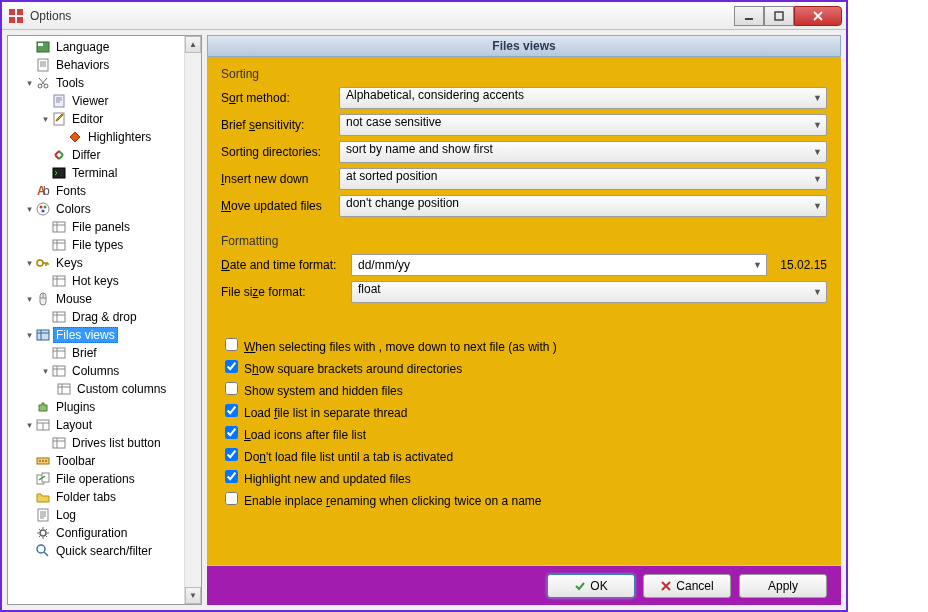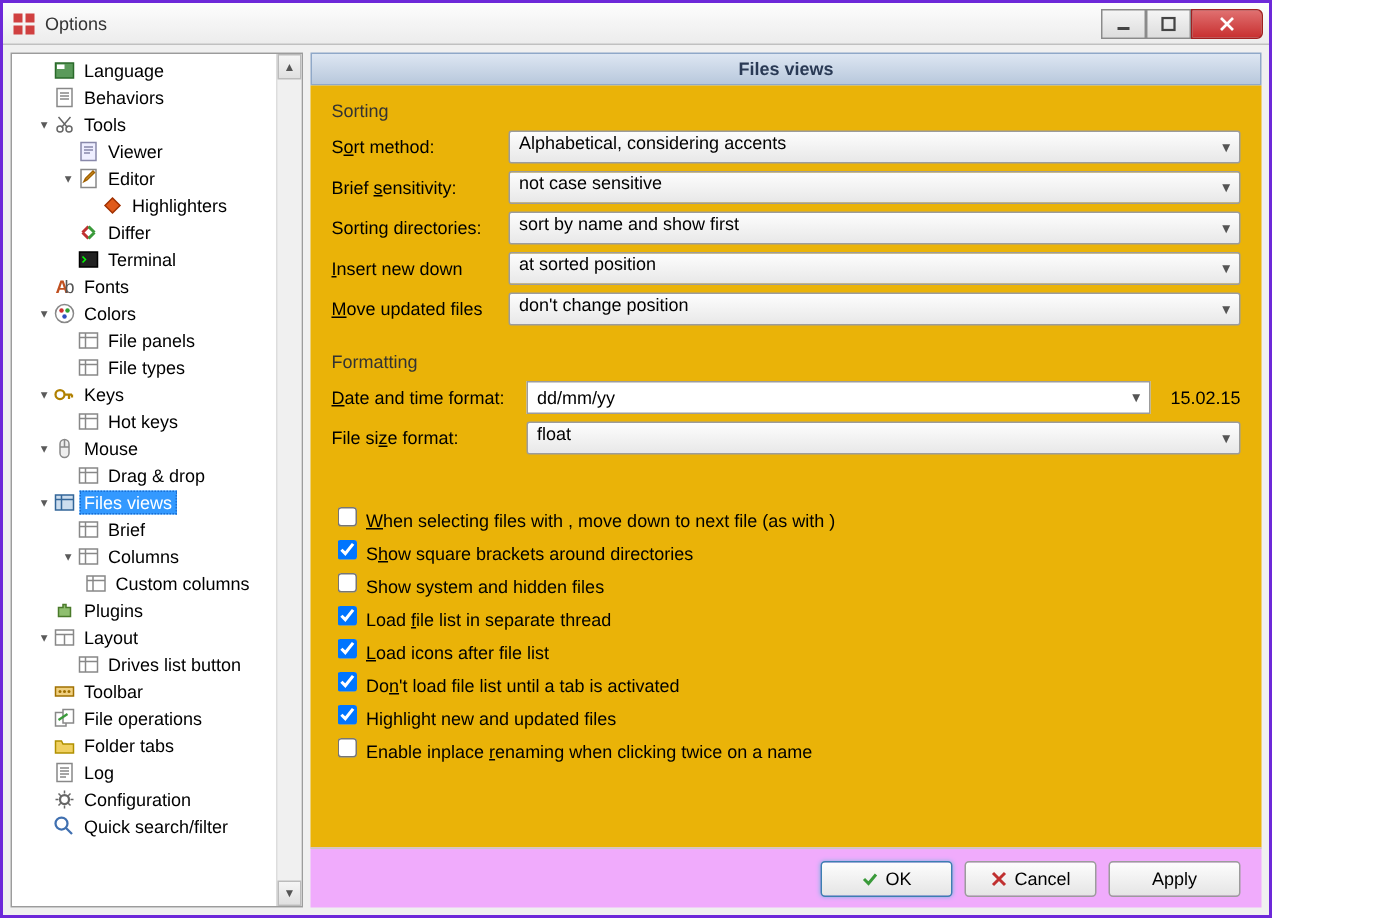--- a/index.html
+++ b/index.html
@@ -31,21 +31,21 @@
 .row { display: flex; align-items: center; margin-bottom: 5px; }
 .rowlbl { width: 118px; text-align: left; padding-right: 8px; }
 .rowlbl .u { text-decoration: underline; }
 .combo { flex: 1; height: 22px; border: 1px solid #9c9c9c; background: linear-gradient(#fdfdfd,#e8e8e8); display: flex; align-items: flex-start; padding: 0 6px; position: relative; border-radius: 2px; }
 .combo .arrow { position: absolute; right: 4px; top: 50%; transform: translateY(-50%); font-size: 9px; color: #555; }
 .input { flex: 1; height: 22px; border: 1px solid #9c9c9c; background: #fff; display: flex; align-items: center; padding: 0 6px; position: relative; }
 .input .arrow { position: absolute; right: 4px; top: 50%; transform: translateY(-50%); font-size: 9px; color: #555; }
 .sample { width: 60px; text-align: right; font-weight: normal; padding-left: 8px; }
 .chk { display: flex; align-items: flex-end; margin: 3px 0; }
 .chk input { margin-right: 6px; }
-.footer { height: 40px; border-top: 1px solid #c8c8c8; display: flex; align-items: center; justify-content: flex-end; padding: 0 14px; gap: 8px; background: #f0abfc; }
+.footer { height: 40px; border-top: 1px solid #c8c8c8; display: flex; align-items: center; justify-content: flex-end; padding: 0 14px; gap: 8px; background: #a21caf; }
 .btn { width: 88px; height: 24px; border: 1px solid #9c9c9c; background: linear-gradient(#fdfdfd,#e5e5e5); display: flex; align-items: center; justify-content: center; gap: 4px; border-radius: 3px; }
 .btn.primary { border: 1px solid #3c7fb1; box-shadow: 0 0 3px #7db7e0; }
 svg { display: block; }
 </style>
 </head>
 <body>
 
 <div class="window">
   <div class="titlebar">
     <span class="appicon">

